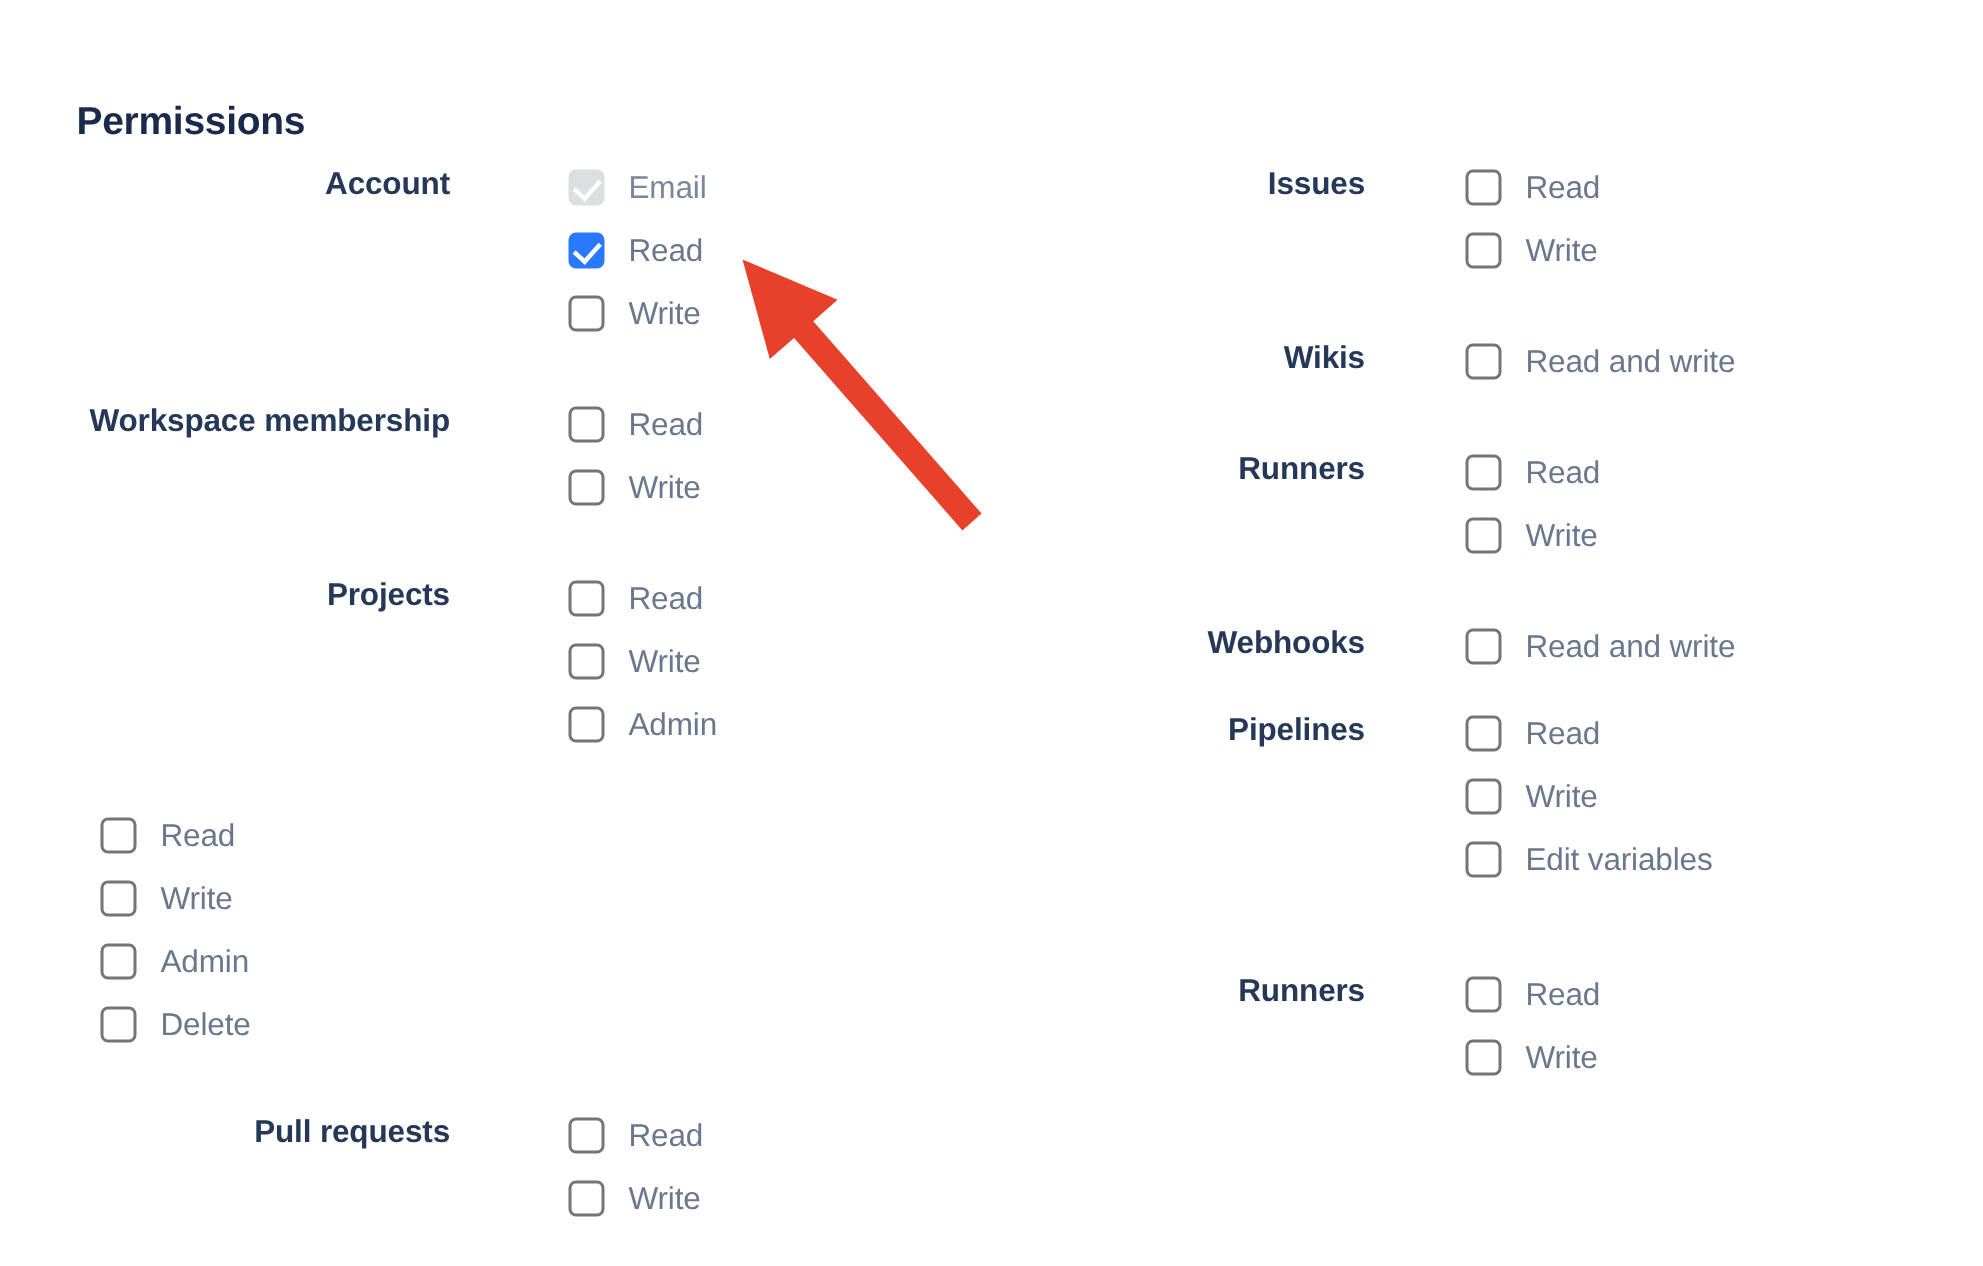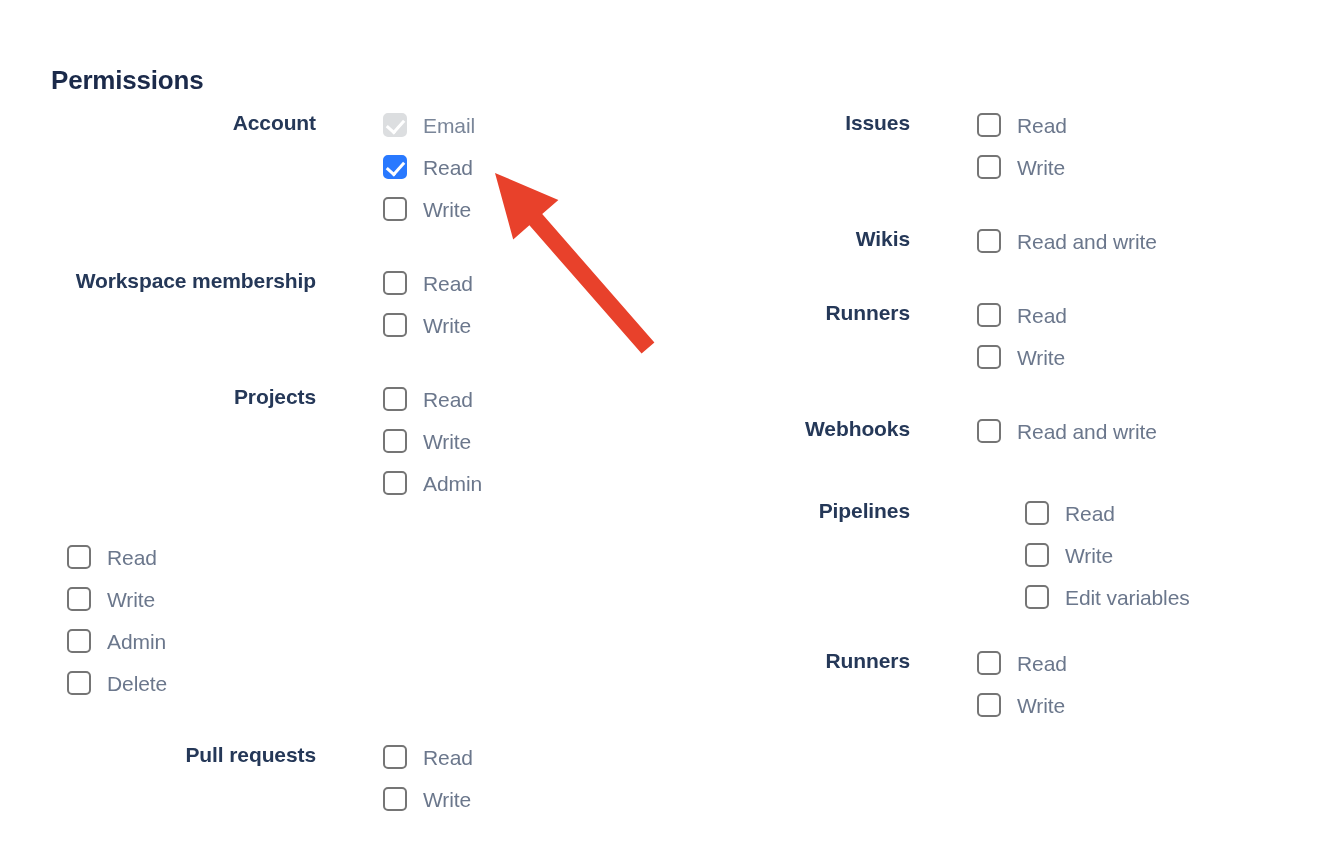--- a/index.html
+++ b/index.html
@@ -50,21 +50,21 @@
 
   .group-label {
     font-size: 21px;
     font-weight: bold;
     color: #253858;
     text-align: right;
     line-height: 30px;
     padding-top: 4px;
     letter-spacing: -0.1px;
   }
-  .column.left  .group-label { width: 300px; margin-right: 0px; padding-left: 16px; }
+  .column.left  .group-label { width: 300px; margin-right: 12px; }
   .column.right .group-label { width: 290px; margin-right: 0px; }
 
   .options {
     display: flex;
     flex-direction: column;
     margin-left: 29px;
   }
 
   .option-row {
     display: flex;
@@ -257,21 +257,21 @@
       </div>
       <div class="perm-group" style="top: 410px;">
         <div class="group-label">Webhooks</div>
         <div class="options">
           <div class="option-row">
             <span class="checkbox" role="checkbox" aria-checked="false"></span>
             <span class="option-label">Read and write</span>
           </div>
         </div>
       </div>
-      <div class="perm-group" style="top: 492px; gap: 48px;">
+      <div class="perm-group" style="top: 468px;">
         <div class="group-label">Pipelines</div>
         <div class="options">
           <div class="option-row">
             <span class="checkbox" role="checkbox" aria-checked="false"></span>
             <span class="option-label">Read</span>
           </div>
           <div class="option-row">
             <span class="checkbox" role="checkbox" aria-checked="false"></span>
             <span class="option-label">Write</span>
           </div>

